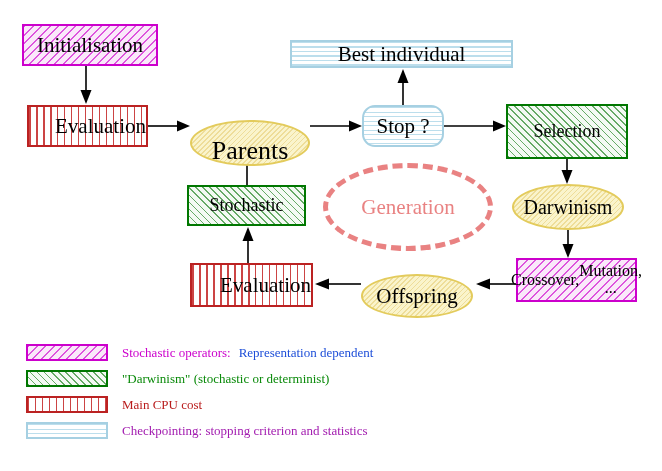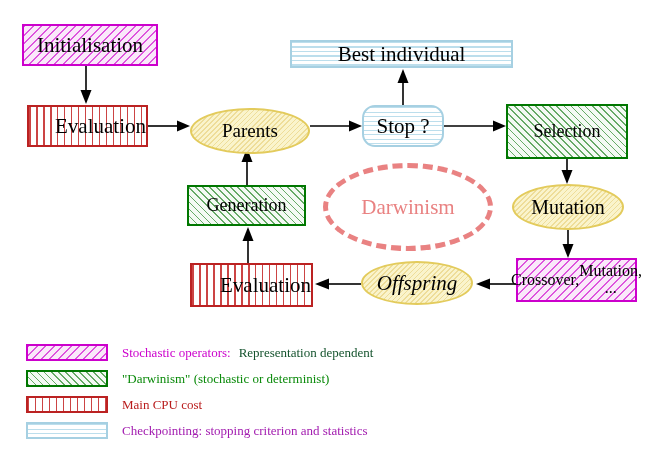--- a/index.html
+++ b/index.html
@@ -32,43 +32,43 @@
   .hatch-yellow{
     border:2px solid #e3cb5c;
     background:repeating-linear-gradient(135deg,#eedd99 0 1.2px,rgba(0,0,0,0) 1.2px 3.6px),#faf4cc;
     border-radius:50%;
   }
   .rounded{border-radius:13px;}
   
   .n-init        {left:22px; top:24px;  width:136px;height:42px;font-size:21px;}
   .n-best        {left:290px;top:40px;  width:223px;height:28px;font-size:21px;}
   .n-eval1       {left:27px; top:105px; width:121px;height:42px;font-size:21px;}
-  .n-parents     {left:190px;top:108px; width:120px;height:46px;font-size:19px;}
+  .n-parents     {left:190px;top:120px; width:120px;height:46px;font-size:26px;align-items:flex-end;}
   .n-stop        {left:362px;top:105px; width:82px; height:42px;font-size:21px;}
   .n-selection   {left:506px;top:104px; width:122px;height:55px;font-size:18px;}
   .n-replacement {left:187px;top:185px; width:119px;height:41px;font-size:18px;}
   .n-genitors    {left:512px;top:184px; width:112px;height:46px;font-size:20px;}
   .n-eval2       {left:190px;top:263px; width:123px;height:44px;font-size:21px;}
-  .n-offspring   {left:361px;top:261px; width:112px;height:44px;font-size:21px;font-style:italic;}
+  .n-offspring   {left:361px;top:274px; width:112px;height:44px;font-size:21px;}
   .n-crossover   {left:516px;top:258px; width:121px;height:44px;font-size:16px;flex-direction:row;}
   .n-generation{
     left:323px;top:163px;width:170px;height:88px;
     border:5px dashed #e98282;border-radius:50%;
     color:#e98282;font-size:21px;background:transparent;
   }
   
   svg.arrows{position:absolute;left:0;top:0;pointer-events:none;}
   svg.arrows line{stroke:#000;stroke-width:1.6;}
   svg.arrows polygon{fill:#000;}
   
   .legend-row{position:absolute;left:26px;display:flex;align-items:center;}
   .swatch{width:82px;height:17px;flex:0 0 auto;box-sizing:border-box;}
   .legend-label{margin-left:14px;font-size:13px;white-space:nowrap;}
   .lr1{top:344px;} .lr2{top:370px;} .lr3{top:396px;} .lr4{top:422px;}
-  .t-magenta{color:#cc00cc;} .t-yellow{color:#14532d;margin-left:8px;}
+  .t-magenta{color:#cc00cc;} .t-yellow{color:#1d4ed8;margin-left:8px;}
   .t-green{color:#0a8a0a;} .t-red{color:#b91c1c;} .t-cyan{color:#a21caf;}
 </style>
 </head>
 <body>
 
 <div class="canvas">
 
   <svg class="arrows" width="662" height="471" viewBox="0 0 662 471">
     <g>
       <line x1="86" y1="66" x2="86" y2="91"></line>
@@ -134,29 +134,29 @@
 
   <div class="node lines-cyan rounded n-stop">
     <span>Stop ?</span>
   </div>
 
   <div class="node hatch-green n-selection">
     <span>Selection</span>
   </div>
 
   <div class="node hatch-green n-replacement">
+    <span>Stochastic</span>
+  </div>
+
+  <div class="node n-generation">
     <span>Generation</span>
   </div>
 
-  <div class="node n-generation">
+  <div class="node hatch-yellow n-genitors">
     <span>Darwinism</span>
-  </div>
-
-  <div class="node hatch-yellow n-genitors">
-    <span>Mutation</span>
   </div>
 
   <div class="node lines-red n-eval2">
     <span>Evaluation</span>
   </div>
 
   <div class="node hatch-yellow n-offspring">
     <span>Offspring</span>
   </div>
 

